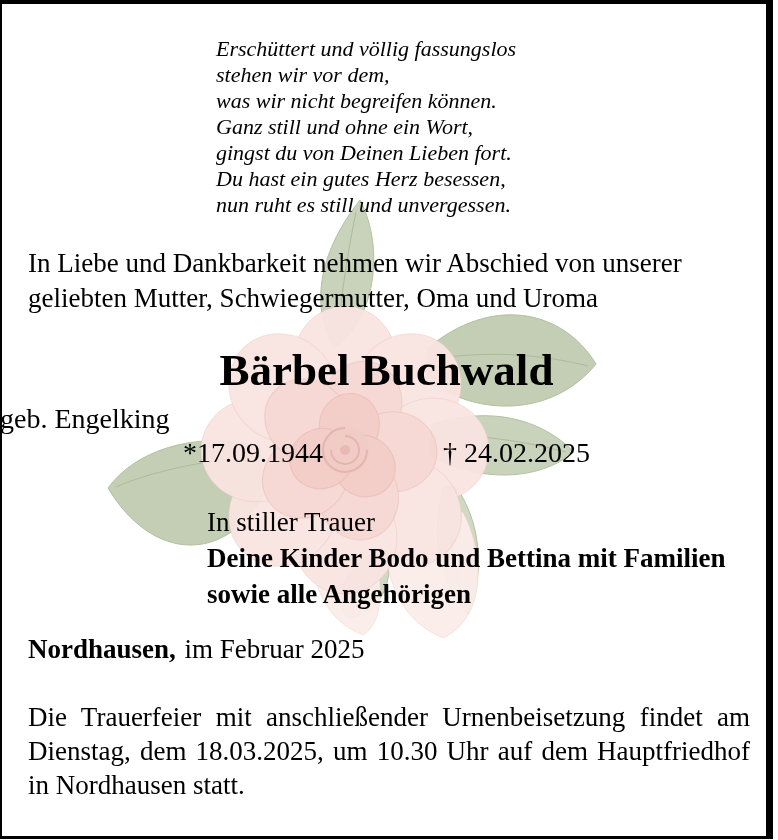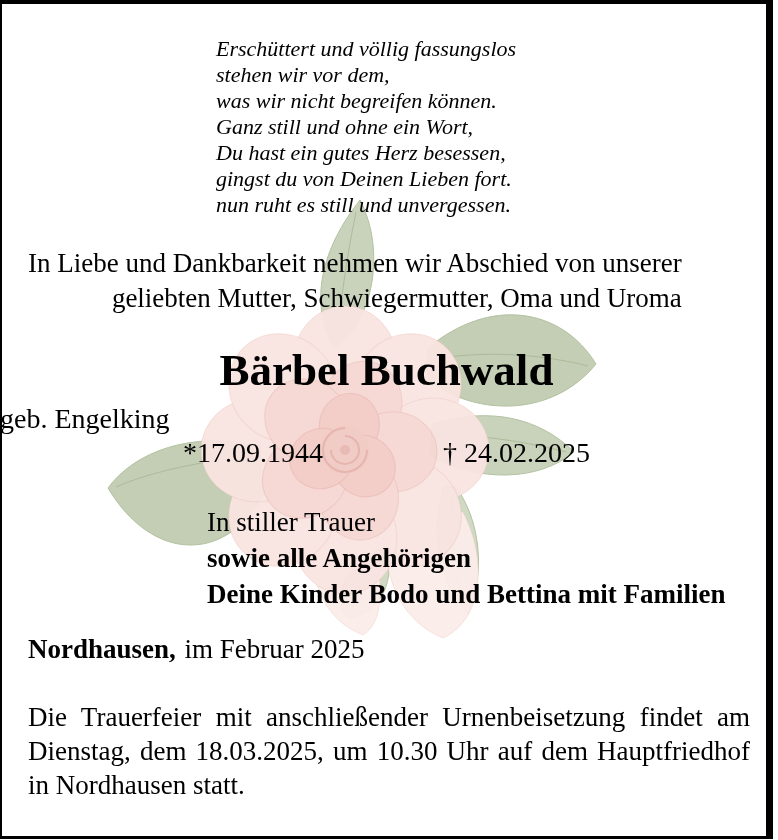--- a/index.html
+++ b/index.html
@@ -4,21 +4,21 @@
 <title>Traueranzeige</title>
 <style>
   html,body{margin:0;padding:0;background:#ffffff;}
   .stage{position:relative;width:778px;height:840px;background:#ffffff;overflow:hidden;
          font-family:"Liberation Serif","DejaVu Serif",serif;color:#000;}
   .frame{position:absolute;left:0;top:0;width:773px;height:839px;box-sizing:border-box;
          border-style:solid;border-color:#000;border-width:4px 7px 3px 2px;pointer-events:none;z-index:3;}
   .rose-wrap{position:absolute;left:88px;top:190px;width:560px;height:460px;z-index:0;}
   .txt{position:absolute;z-index:2;}
   .poem{left:216px;top:36px;font-style:italic;font-size:22px;line-height:26px;}
-  .intro{left:28px;top:246px;font-size:27px;line-height:35px;text-align:right;}
+  .intro{left:28px;top:246px;font-size:27px;line-height:35px;}
   .name-block{left:0;top:346px;width:773px;text-align:center;font-weight:bold;font-size:45px;line-height:48px;}
   .geb{left:0;top:404px;width:773px;font-size:28px;line-height:30px;}
   .dates{left:0;top:438px;width:773px;display:flex;justify-content:center;gap:120px;font-size:28px;line-height:30px;}
   .mourning{left:207px;top:504px;font-size:27px;line-height:36px;}
   .mourning .bold{font-weight:bold;}
   .place-date{left:28px;top:634px;font-size:27px;line-height:30px;}
   .place-date .place{font-weight:bold;}
   .place-date .date{margin-left:0.32em;margin-top:16px;}
   .funeral{left:28px;top:700px;width:722px;font-size:27px;line-height:34px;text-align:justify;}
   .leaf{fill:#c7d1b8;stroke:#aebd9a;stroke-width:1;}
@@ -94,42 +94,42 @@
         <circle cx="257" cy="260" r="5" fill="#e8b7af"></circle>
       </g>
     </svg>
   </div>
 
   <div class="txt poem">
     <div>Erschüttert und völlig fassungslos</div>
     <div>stehen wir vor dem,</div>
     <div>was wir nicht begreifen können.</div>
     <div>Ganz still und ohne ein Wort,</div>
+    <div>gingst du von Deinen Lieben fort.</div>
     <div>Du hast ein gutes Herz besessen,</div>
-    <div>gingst du von Deinen Lieben fort.</div>
     <div>nun ruht es still und unvergessen.</div>
   </div>
 
   <div class="txt intro">
     <div>In Liebe und Dankbarkeit nehmen wir Abschied von unserer</div>
     <div>geliebten Mutter, Schwiegermutter, Oma und Uroma</div>
   </div>
 
   <div class="txt name-block">Bärbel Buchwald</div>
   <div class="txt geb">geb. Engelking</div>
 
   <div class="txt dates">
     <span>*17.09.1944</span>
     <span>† 24.02.2025</span>
   </div>
 
   <div class="txt mourning">
     <div>In stiller Trauer</div>
+    <div class="bold">Deine Kinder Bodo und Bettina mit Familien</div>
     <div class="bold">sowie alle Angehörigen</div>
-    <div class="bold">Deine Kinder Bodo und Bettina mit Familien</div>
   </div>
 
   <div class="txt place-date">
     <span class="place">Nordhausen,</span><span class="date">im Februar 2025</span>
   </div>
 
   <div class="txt funeral">Die Trauerfeier mit anschließender Urnenbeisetzung findet am Dienstag, dem 18.03.2025, um 10.30 Uhr auf dem Hauptfriedhof in Nordhausen statt.</div>
 
   <div class="frame"></div>
 </div>

